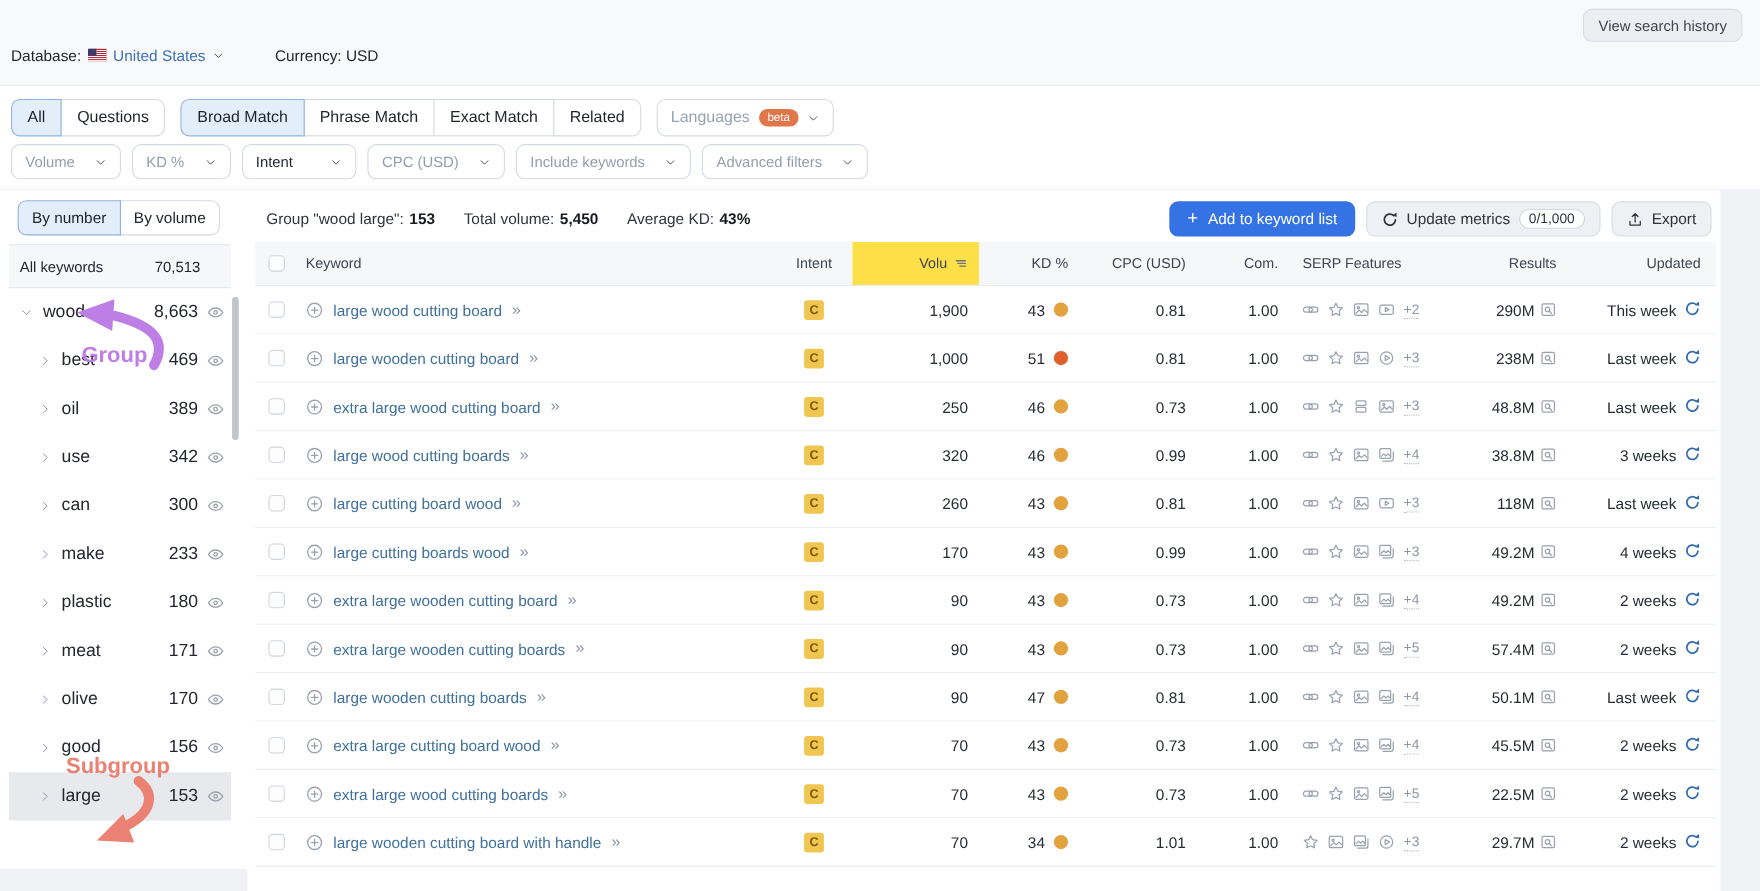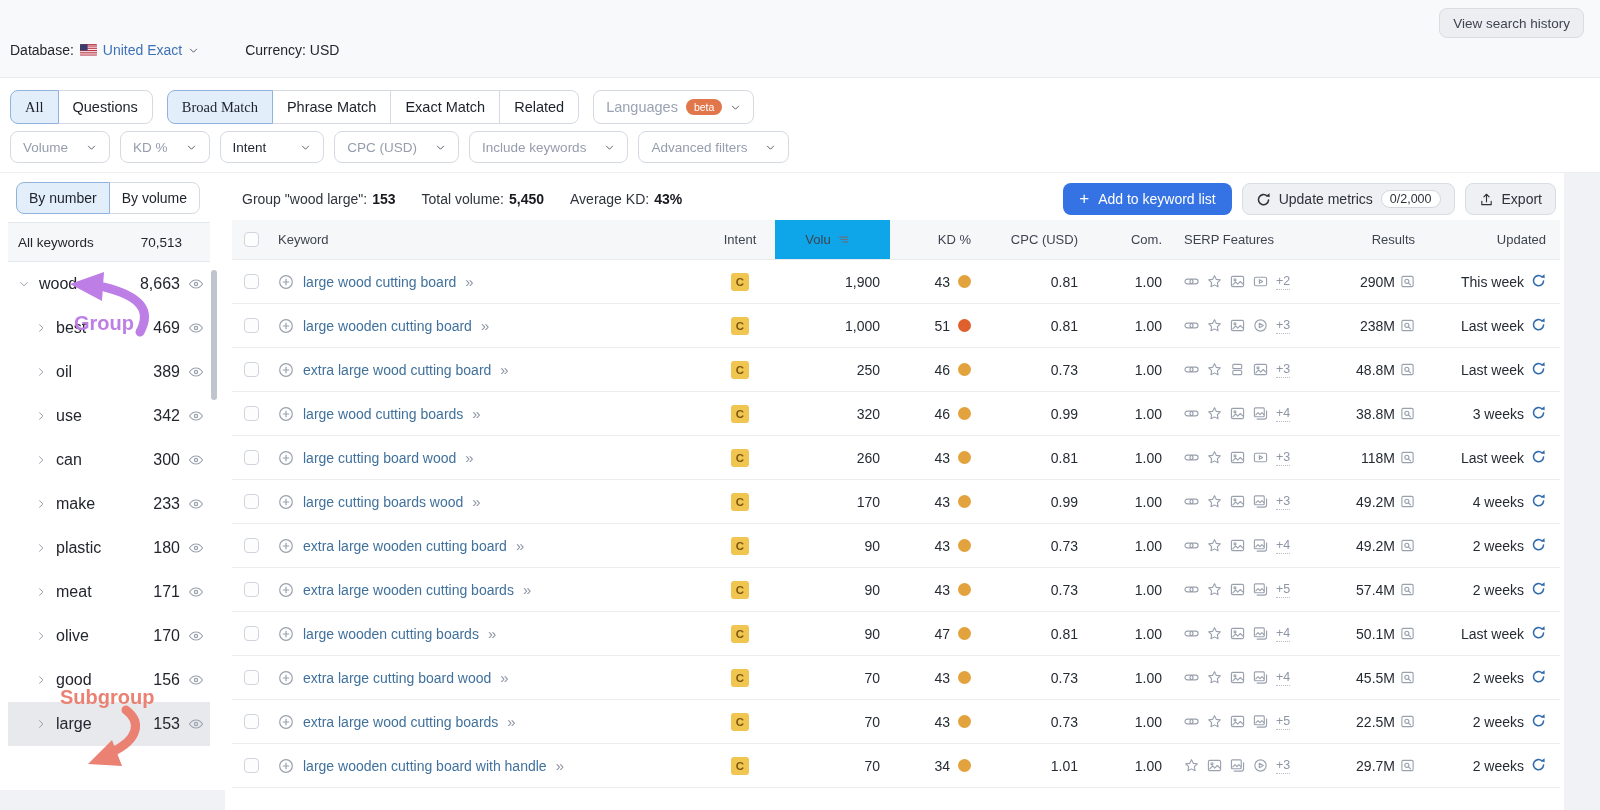--- a/index.html
+++ b/index.html
@@ -18,21 +18,21 @@
   .chev { display:inline-flex; color:#394150; }
   .chev svg { width:11px; height:11px; }
   .currency { margin-left:40px; }
 
   
   .tabsrow { position:absolute; top:90px; left:10px; display:flex; gap:14px; align-items:center; }
   .seg { display:flex; }
   .seg .tab { height:34px; padding:0 14px; background:#fff; border:1px solid #d5dae2; font-size:14.5px; color:#1d2129; display:flex; align-items:center; cursor:pointer; margin-left:-1px; }
   .seg .tab:first-child { border-radius:8px 0 0 8px; margin-left:0; }
   .seg .tab:last-child { border-radius:0 8px 8px 0; }
-  .seg .tab.active { background:#e3eefb; border-color:#8fb3dd; z-index:2;font-family:Liberation Serif, serif; }
+  .seg .tab.active { background:#e3eefb; border-color:#8fb3dd; z-index:2; }
   .lang-btn { height:34px; padding:0 12px; background:#fff; border:1px solid #d5dae2; border-radius:8px; display:flex; align-items:center; gap:8px; font-size:14.5px; color:#9aa3b2; cursor:pointer; }
   .beta { background:#e0764a; color:#fff; font-size:10.5px; padding:2px 8px; border-radius:9px; }
 
   
   .filtersrow { position:absolute; top:131px; left:10px; display:flex; gap:10px; }
   .filter-btn { height:32px; padding:0 12px; background:#fff; border:1px solid #d5dae2; border-radius:8px; display:flex; align-items:center; gap:18px; font-size:13.5px; color:#959dad; cursor:pointer; }
   .filter-btn.dark { color:#1f2430; gap:34px; }
 
   
   .content-line { position:absolute; top:172px; left:0; right:0; border-top:1px solid #eceef2; }
@@ -77,21 +77,21 @@
   .c-check { width:46px; padding-left:12px; display:flex; align-items:center; }
   .c-keyword { width:427px; display:flex; align-items:center; gap:9px; overflow:hidden; }
   .c-intent { width:70px; display:flex; justify-content:center; }
   .c-volume { width:115px; justify-content:flex-end; text-align:right; display:flex; align-items:center; padding-right:10px; }
   .c-kd { width:85px; display:flex; justify-content:flex-end; align-items:center; gap:8px; padding-right:4px; }
   .c-cpc { width:115px; display:flex; justify-content:flex-end; padding-right:12px; }
   .c-com { width:80px; display:flex; justify-content:flex-end; padding-right:8px; }
   .c-serp { width:145px; padding-left:14px; display:flex; align-items:center; gap:8px; }
   .c-results { width:100px; display:flex; justify-content:flex-end; align-items:center; gap:5px; }
   .c-updated { width:145px; display:flex; justify-content:flex-end; align-items:center; gap:7px; padding-right:14px; }
-  .thead .c-volume { background:#0ea5e9; gap:6px; color:#3e4450;justify-content:center; }
+  .thead .c-volume { background:#fde047; gap:6px; color:#3e4450; }
   .sort-ic { color:#6a7180; display:flex; }
   .sort-ic svg { width:13px; height:13px; }
   .checkbox { width:15px; height:15px; border:1px solid #cfd4dd; border-radius:4px; background:#fdfdfd; display:inline-block; cursor:pointer; }
   .plus-ic { color:#9aa1ae; display:flex; cursor:pointer; }
   .plus-ic svg { width:16px; height:16px; }
   .kw-link { color:#40719c; cursor:pointer; white-space:nowrap; }
   .arrows { color:#8d95a4; font-size:15px; cursor:pointer; letter-spacing:-1px; }
   .intent-badge { width:18px; height:18px; border-radius:3px; background:#f0c550; color:#7d5a10; font-size:11.5px; font-weight:bold; display:flex; align-items:center; justify-content:center; }
   .num { color:#262b33; }
   .kd-dot { width:13px; height:13px; border-radius:50%; display:inline-block; }
@@ -124,21 +124,21 @@
                 <rect y="1.5" width="19" height="1"></rect>
                 <rect y="3.5" width="19" height="1"></rect>
                 <rect y="5.5" width="19" height="1"></rect>
                 <rect y="7.5" width="19" height="1"></rect>
                 <rect y="9.5" width="19" height="1"></rect>
                 <rect y="11.5" width="19" height="1"></rect>
               </g>
               <rect width="8.5" height="7" fill="#3c3b6e"></rect>
             </svg>
           </span>
-        <span>United Exact</span>
+        <span>United States</span>
         <span class="chev">
             <svg viewBox="0 0 16 16" fill="none" stroke="currentColor" stroke-width="1.2" stroke-linecap="round" stroke-linejoin="round">
               <path d="M3.5 6L8 10.5 12.5 6"></path>
             </svg>
           </span>
       </span>
       <span class="currency">Currency: USD</span>
     </div>
   </div>
 
@@ -422,21 +422,21 @@
           <span>Add to keyword list</span>
         </button>
         <button class="btn-gray">
           <span class="ic">
               <svg viewBox="0 0 16 16" fill="none" stroke="currentColor" stroke-width="1.7" stroke-linecap="round">
                 <path d="M13.4 8.5A5.4 5.4 0 1 1 11.7 4.2"></path>
                 <polygon points="14.4,1.2 14.6,5.6 10.6,4.2" fill="currentColor" stroke="none"></polygon>
               </svg>
             </span>
           <span>Update metrics</span>
-          <span class="pill">0/2,000</span>
+          <span class="pill">0/1,000</span>
         </button>
         <button class="btn-gray">
           <span class="ic">
               <svg viewBox="0 0 16 16" fill="none" stroke="currentColor" stroke-width="1.2" stroke-linecap="round" stroke-linejoin="round">
                 <path d="M8 10.5V2.8M5.2 5.2L8 2.4l2.8 2.8"></path>
                 <path d="M3 9.8v3.7h10V9.8"></path>
               </svg>
             </span>
           <span>Export</span>
         </button>

